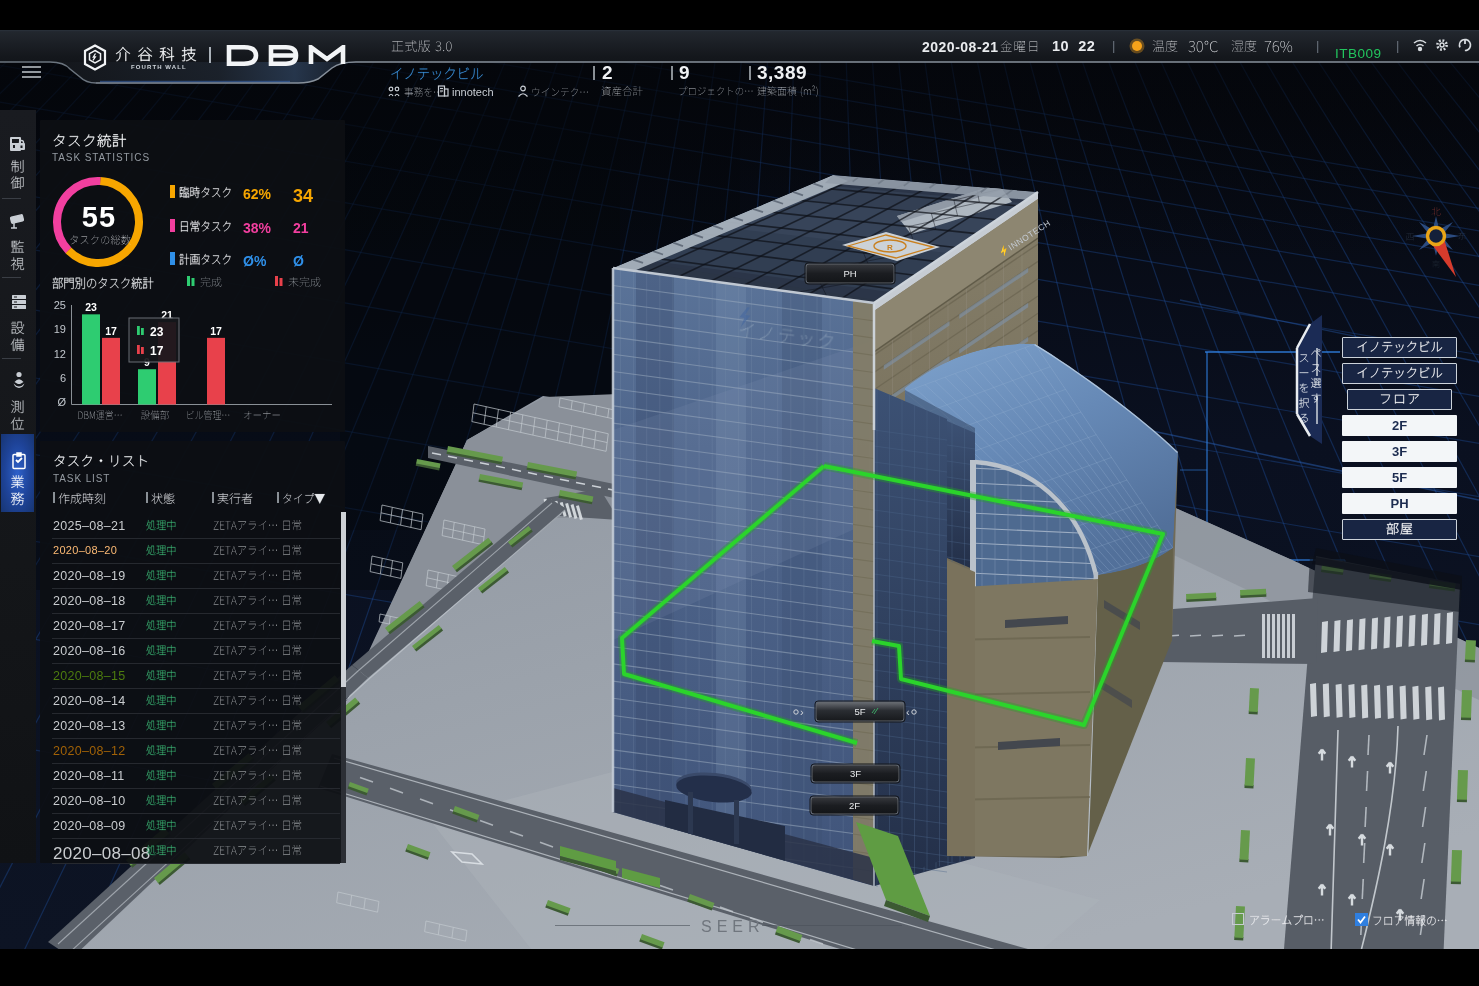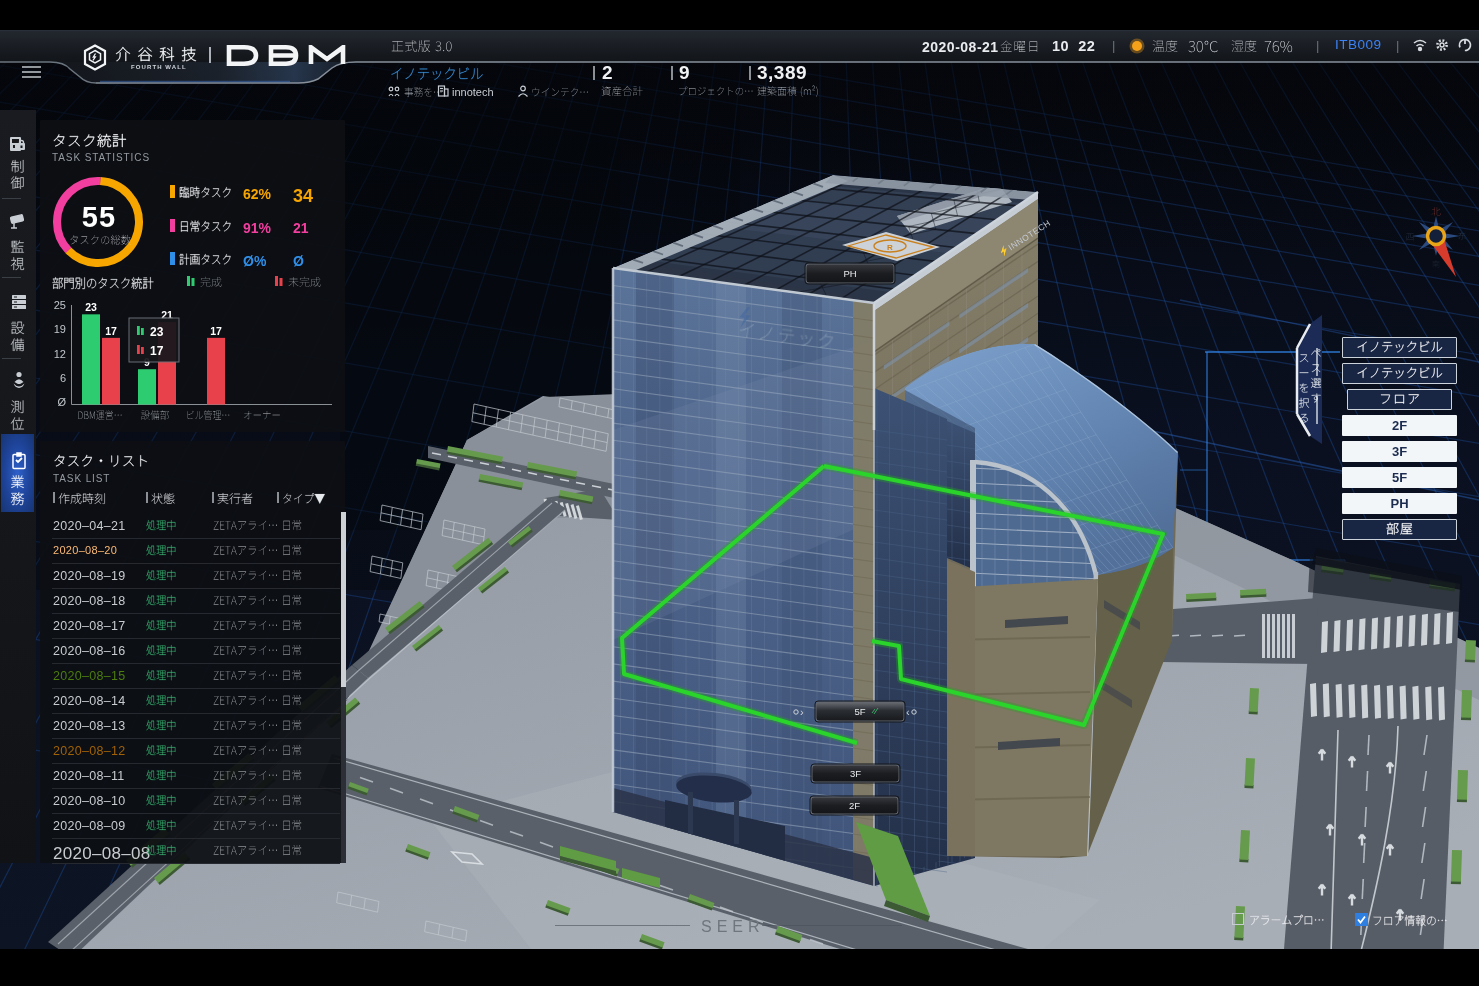--- a/index.html
+++ b/index.html
@@ -1023,21 +1023,21 @@
       <div class="lat" style="left:131px;top:34px;font-size:6px;font-weight:bold;letter-spacing:1.1px;color:#ced4da">FOURTH WALL</div>
     </div>
     <div class="lat" style="left:922px;top:39px;font-size:14px;font-weight:bold;color:#e9ebee;letter-spacing:0.5px">2020-08-21</div>
     <div class="lat" style="left:1052px;top:38px;font-size:14.5px;font-weight:bold;color:#e9ebee;letter-spacing:0.5px">10&nbsp;&nbsp;22</div>
     <div class="lat" style="left:1112px;top:38px;font-size:13px;color:#6a727c">|</div>
     <svg class="abs" style="left:1128px;top:37px" width="18" height="18">
       <circle cx="9" cy="9" r="5" fill="#f5a21b"></circle>
       <circle cx="9" cy="9" r="7.5" fill="#f5a21b" opacity="0.35"></circle>
     </svg>
     <div class="lat" style="left:1316px;top:38px;font-size:13px;color:#6a727c">|</div>
-    <div class="lat" style="left:1335px;top:37px;font-size:13.5px;color:#3b82f6;letter-spacing:0.5px">ITB009</div>
+    <div class="lat" style="left:1335px;top:46px;font-size:13.5px;color:#22c55e;letter-spacing:0.5px">ITB009</div>
     <div class="lat" style="left:1396px;top:38px;font-size:13px;color:#6a727c">|</div>
     <svg class="abs" style="left:1412px;top:37px" width="62" height="16">
 <g stroke="#d8dce0" fill="none" stroke-width="1.6">
 <path d="M2,6 Q8,1 14,6 M4.5,9 Q8,6 11.5,9"></path>
         <circle cx="8" cy="12" r="1.4" fill="#d8dce0"></circle>
 </g>
 <g transform="translate(30,8)">
         <circle r="4.6" fill="none" stroke="#d8dce0" stroke-width="2.6" stroke-dasharray="1.8,1.8"></circle>
         <circle r="2" fill="none" stroke="#d8dce0" stroke-width="1.5"></circle>
       </g>
@@ -1129,21 +1129,21 @@
 <circle r="41" fill="none" stroke="#f7a600" stroke-width="8" stroke-dasharray="159.7 97.9" transform="rotate(-87)"></circle>
 <circle r="41" fill="none" stroke="#f23f9f" stroke-width="8" stroke-dasharray="97.9 159.7" transform="rotate(136.2)"></circle>
 </g>
     </svg>
     <div class="lat" style="left:99px;top:201px;font-size:29px;font-weight:bold;color:#fff;transform:translateX(-50%);letter-spacing:1px">55</div>
     <div class="abs" style="left:170px;top:185px;width:4.5px;height:13px;background:#f7a600"></div>
     <div class="abs" style="left:170px;top:219px;width:4.5px;height:13px;background:#f23f9f"></div>
     <div class="abs" style="left:170px;top:252px;width:4.5px;height:13px;background:#2f8fe8"></div>
     <div class="lat" style="left:243px;top:186px;font-size:14px;font-weight:bold;color:#f7a600">62%</div>
     <div class="lat" style="left:293px;top:186px;font-size:18px;font-weight:bold;color:#f7a600">34</div>
-    <div class="lat" style="left:243px;top:220px;font-size:14px;font-weight:bold;color:#f23f9f">91%</div>
+    <div class="lat" style="left:243px;top:220px;font-size:14px;font-weight:bold;color:#f23f9f">38%</div>
     <div class="lat" style="left:293px;top:220px;font-size:14px;font-weight:bold;color:#f23f9f">21</div>
     <div class="lat" style="left:243px;top:253px;font-size:14px;font-weight:bold;color:#2f8fe8">Ø%</div>
     <div class="lat" style="left:293px;top:253px;font-size:14px;font-weight:bold;color:#2f8fe8">Ø</div>
     <svg class="abs" style="left:187px;top:276px" width="10" height="10">
       <rect x="0" y="0" width="3" height="10" fill="#2ecc71"></rect>
       <rect x="4.5" y="2" width="3" height="8" fill="#2ecc71"></rect>
     </svg>
     <svg class="abs" style="left:275px;top:276px" width="10" height="10">
       <rect x="0" y="0" width="3" height="10" fill="#e8414b"></rect>
       <rect x="4.5" y="2" width="3" height="8" fill="#e8414b"></rect>
@@ -1174,21 +1174,21 @@
       <rect x="101" y="52" width="2.8" height="7" fill="#e8414b"></rect>
       <text x="110" y="60" font-size="12" font-weight="bold" fill="#fff" font-family="Liberation Sans">17</text>
     </svg>
     <div class="panel" style="top:441px;height:422px"></div>
     <div class="lat" style="left:53px;top:473px;font-size:10px;letter-spacing:0.9px;color:#959ba2">TASK LIST</div>
     <div class="abs" style="left:53px;top:492px;width:1.5px;height:11px;background:#8a9096"></div>
     <div class="abs" style="left:146px;top:492px;width:1.5px;height:11px;background:#8a9096"></div>
     <div class="abs" style="left:212px;top:492px;width:1.5px;height:11px;background:#8a9096"></div>
     <div class="abs" style="left:277px;top:492px;width:1.5px;height:11px;background:#8a9096"></div>
     <div class="srow" style="top:514px"></div>
-    <div class="lat" style="left:53px;top:519px;font-size:12.5px;color:#c9cccf;letter-spacing:0.3px">2020–04–21</div>
+    <div class="lat" style="left:53px;top:519px;font-size:12.5px;color:#c9cccf;letter-spacing:0.3px">2025–08–21</div>
     <div class="srow" style="top:539px"></div>
     <div class="lat" style="left:53px;top:544px;font-size:11px;color:#fdba74;letter-spacing:0.3px">2020–08–20</div>
     <div class="srow" style="top:564px"></div>
     <div class="lat" style="left:53px;top:569px;font-size:12.5px;color:#c9cccf;letter-spacing:0.3px">2020–08–19</div>
     <div class="srow" style="top:589px"></div>
     <div class="lat" style="left:53px;top:594px;font-size:12.5px;color:#c9cccf;letter-spacing:0.3px">2020–08–18</div>
     <div class="srow" style="top:614px"></div>
     <div class="lat" style="left:53px;top:619px;font-size:12.5px;color:#c9cccf;letter-spacing:0.3px">2020–08–17</div>
     <div class="srow" style="top:639px"></div>
     <div class="lat" style="left:53px;top:644px;font-size:12.5px;color:#c9cccf;letter-spacing:0.3px">2020–08–16</div>

